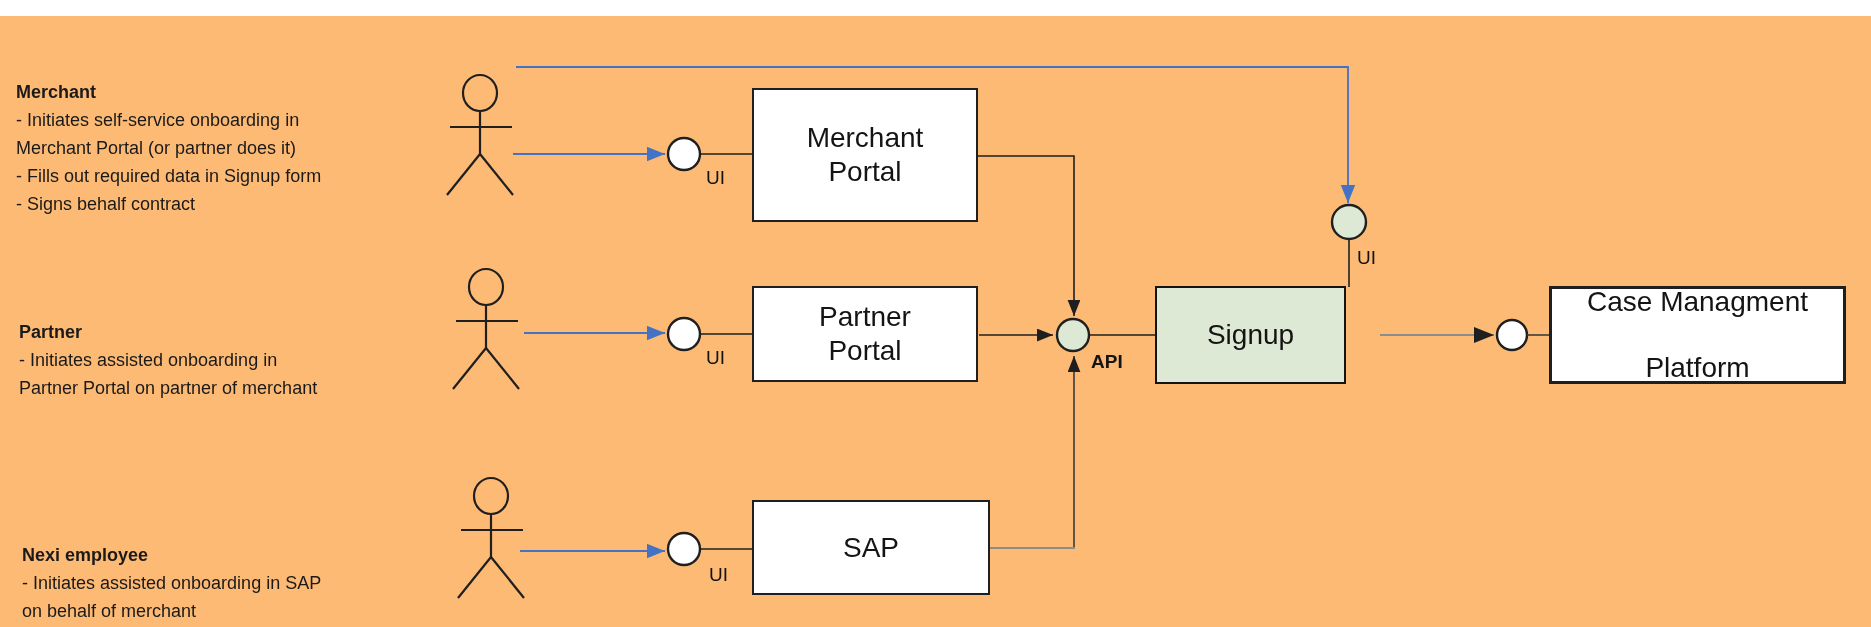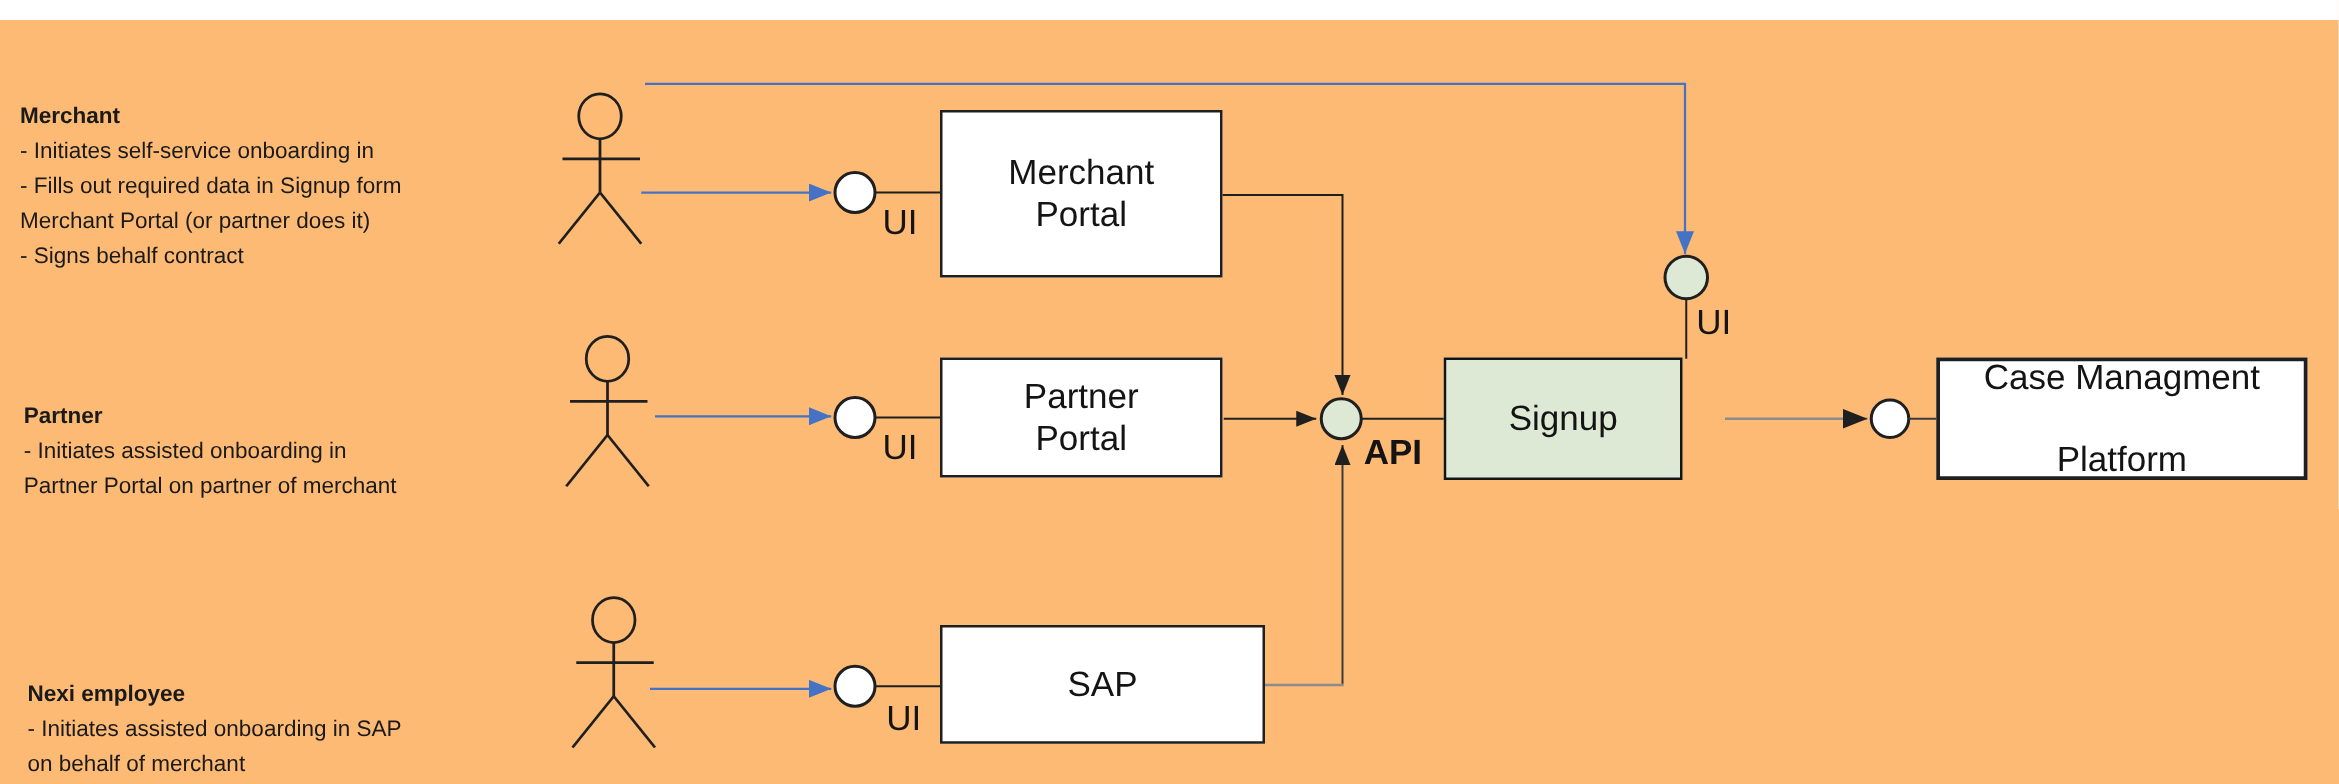--- a/index.html
+++ b/index.html
@@ -40,21 +40,21 @@
     text-align: center;
     font-size: 28px;
     line-height: 34px;
     color: #141414;
     box-sizing: border-box;
   }
   .box.green { background: #dde9d4; border-color: #141414; }
   .box.thick { border-width: 3px; gap: 32px; }
   .port-label {
     position: absolute;
-    font-size: 28px;
+    font-size: 19px;
     line-height: 30px;
     color: #141414;
     white-space: nowrap;
   }
 </style>
 </head>
 <body>
 
 <div class="stage">
 
@@ -117,22 +117,22 @@
     <line x1="1349" y1="224" x2="1349" y2="271" stroke="#1f1f1f" stroke-width="1.6"></line>
 
     <line x1="1380" y1="319" x2="1494" y2="319" stroke="#8c8c8c" stroke-width="2" marker-end="url(#arrow-black)"></line>
     <circle cx="1512" cy="319" r="15" fill="#ffffff" stroke="#1f1f1f" stroke-width="2.4"></circle>
     <line x1="1527" y1="319" x2="1550" y2="319" stroke="#3a3a3a" stroke-width="1.6"></line>
   </svg>
 
   <div class="note" style="left:16px; top:62px;">
     <div class="note-title">Merchant</div>
     <div>- Initiates self-service onboarding in</div>
+    <div>Merchant Portal (or partner does it)</div>
     <div>- Fills out required data in Signup form</div>
-    <div>Merchant Portal (or partner does it)</div>
     <div>- Signs behalf contract</div>
   </div>
 
   <div class="note" style="left:19px; top:302px;">
     <div class="note-title">Partner</div>
     <div>- Initiates assisted onboarding in</div>
     <div>Partner Portal on partner of merchant</div>
   </div>
 
   <div class="note" style="left:22px; top:525px;">
@@ -144,21 +144,21 @@
   <div class="box" style="left:752px; top:72px; width:226px; height:134px;">
     <span>Merchant</span>
     <span>Portal</span>
   </div>
 
   <div class="box" style="left:752px; top:270px; width:226px; height:96px;">
     <span>Partner</span>
     <span>Portal</span>
   </div>
 
-  <div class="box" style="left:752px; top:484px; width:260px; height:95px;">
+  <div class="box" style="left:752px; top:484px; width:238px; height:95px;">
     <span>SAP</span>
   </div>
 
   <div class="box green" style="left:1155px; top:270px; width:191px; height:98px;">
     <span>Signup</span>
   </div>
 
   <div class="box thick" style="left:1549px; top:270px; width:297px; height:98px;">
     <span>Case Managment</span>
     <span>Platform</span>

